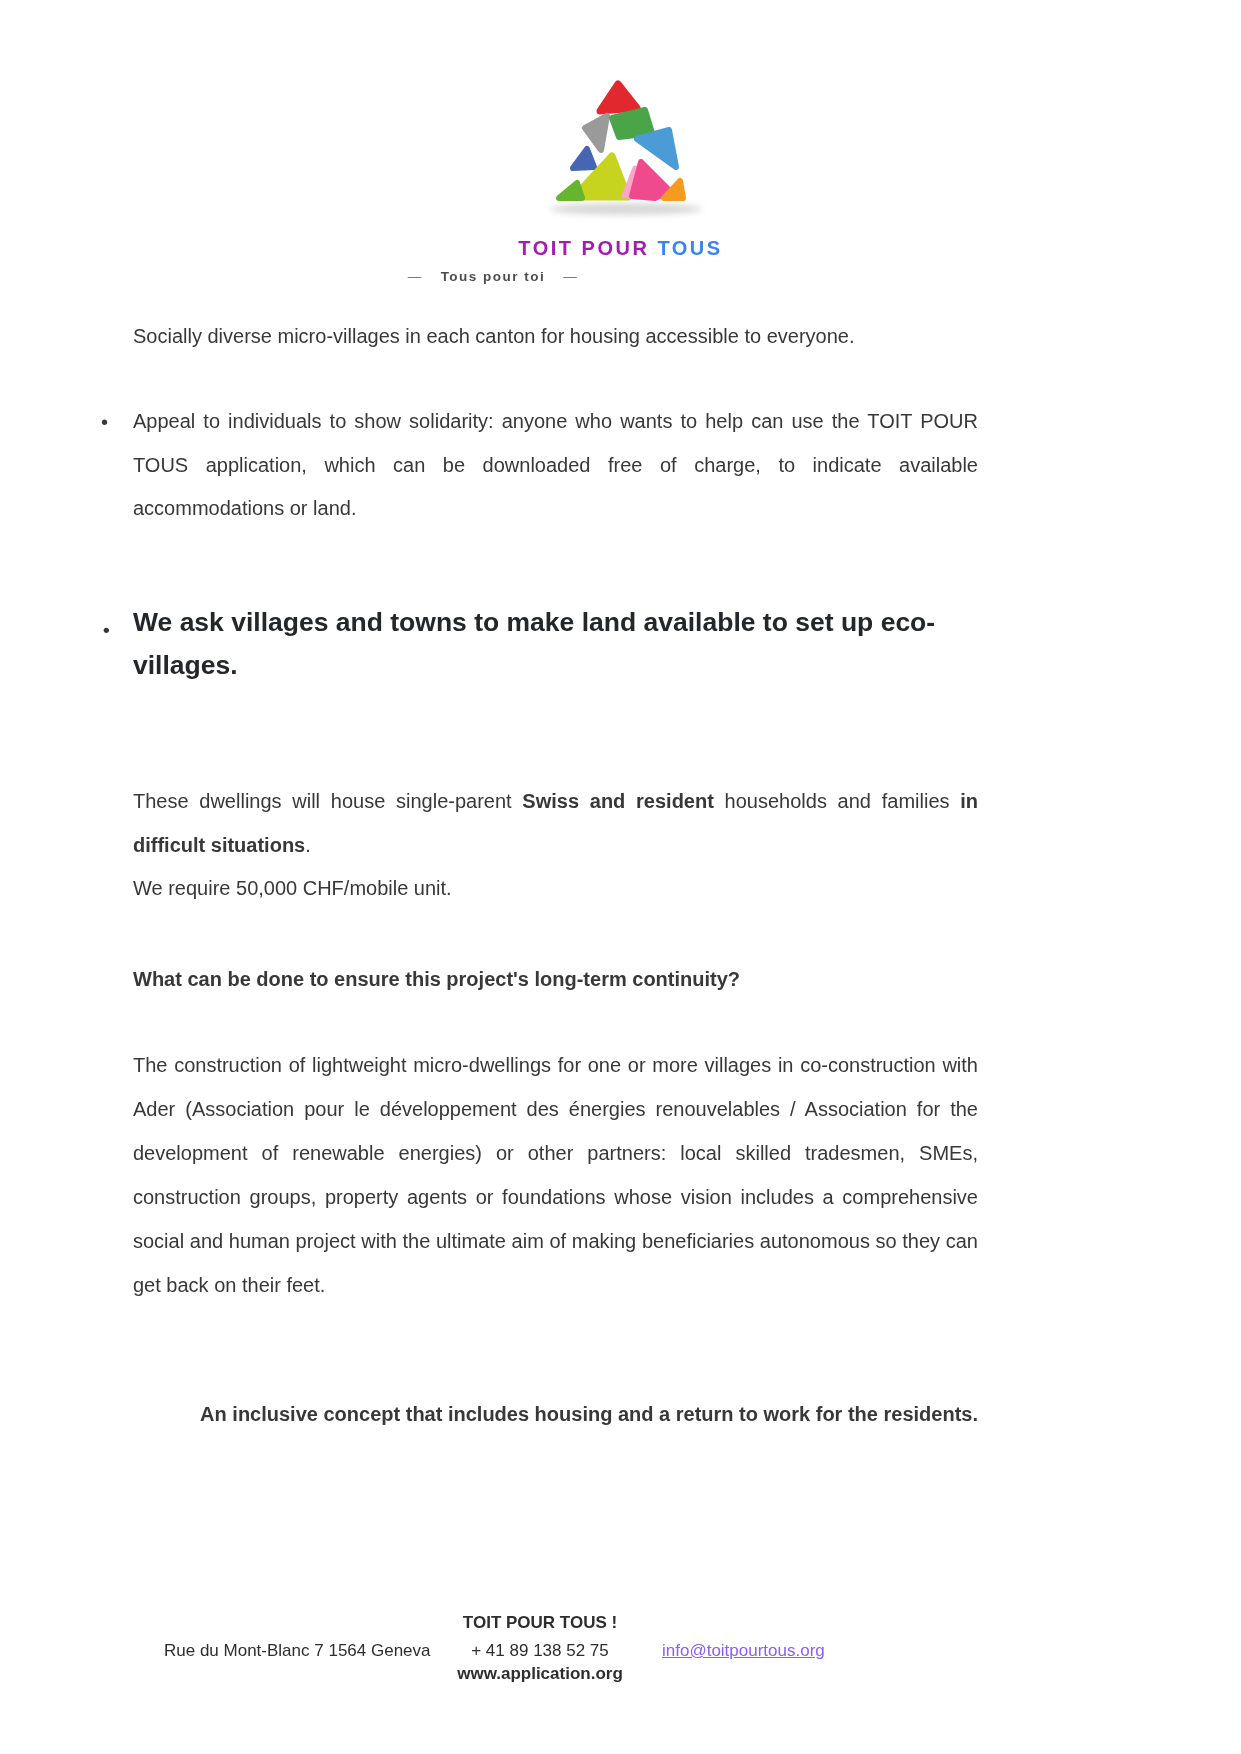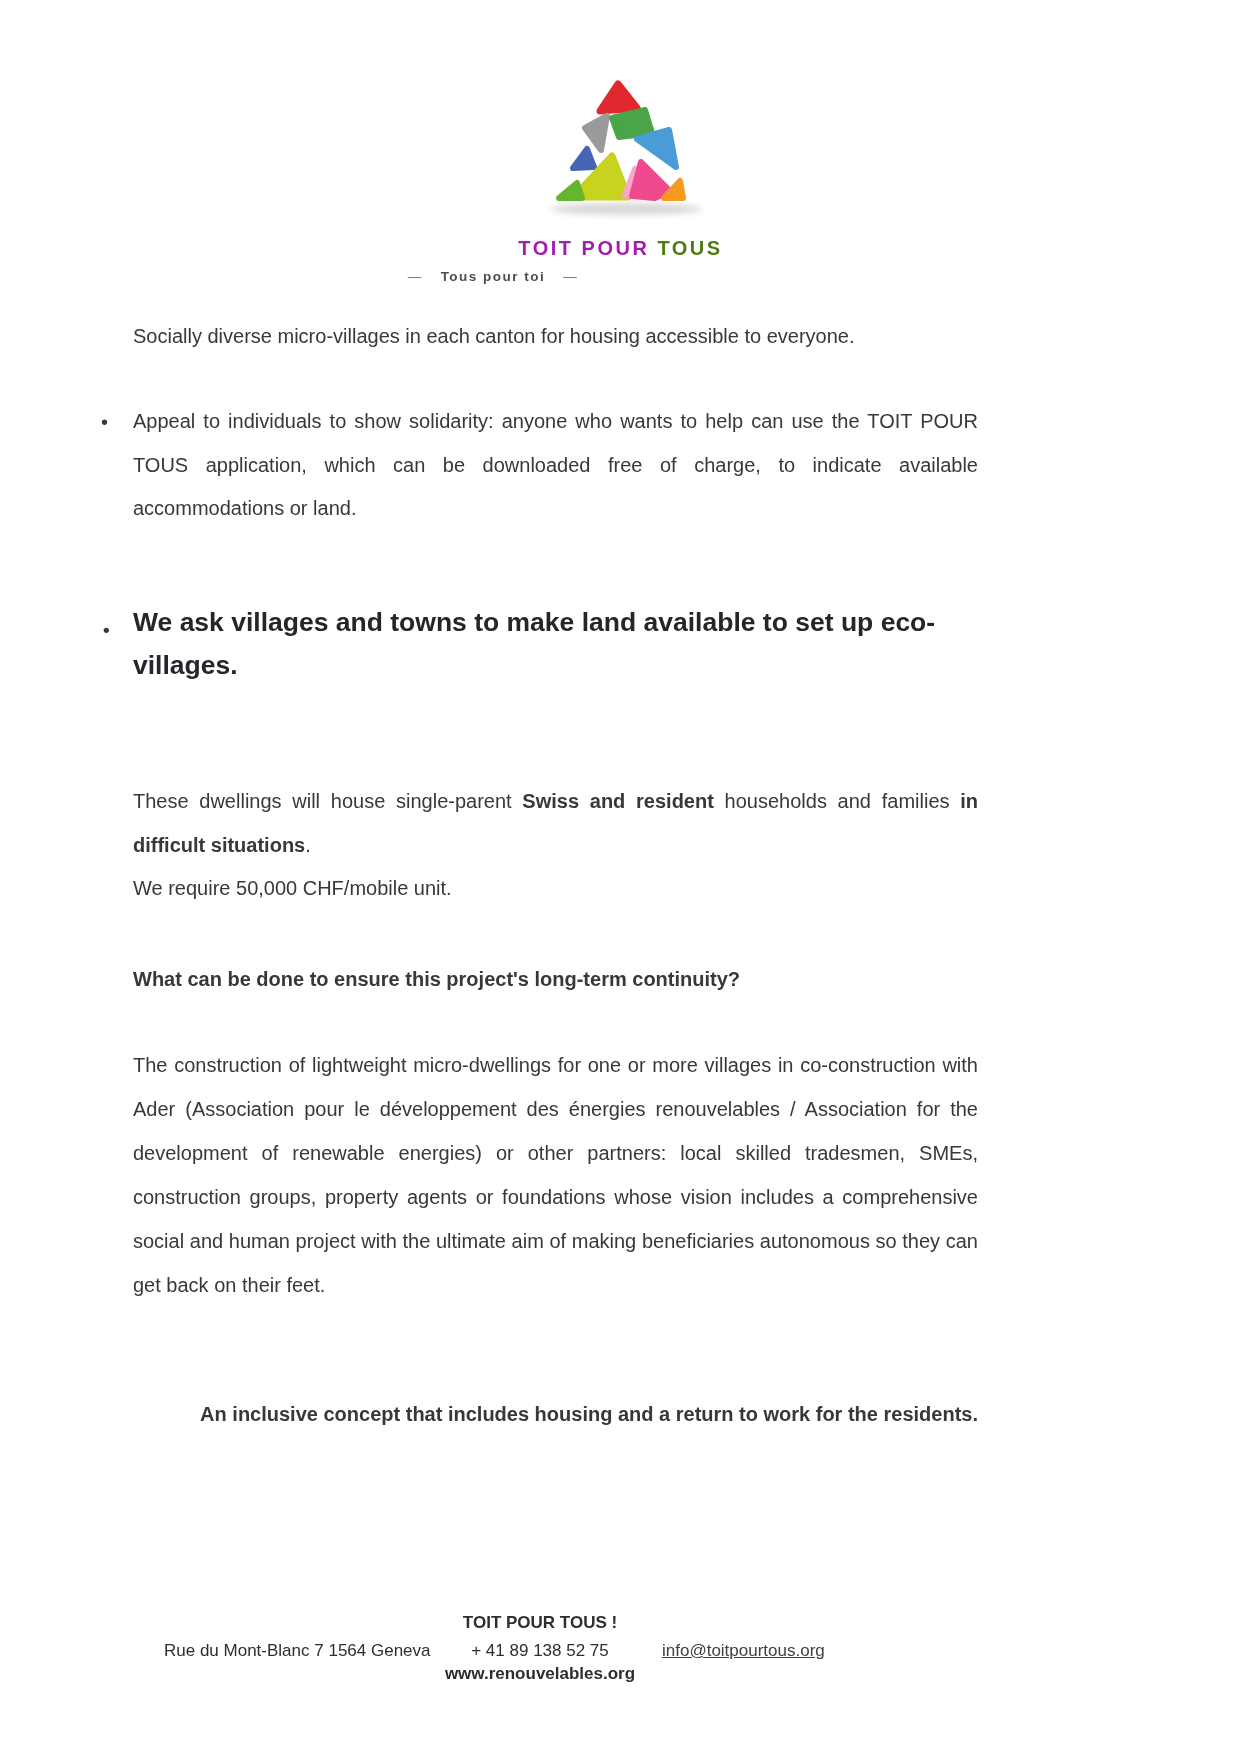--- a/index.html
+++ b/index.html
@@ -67,21 +67,21 @@
     <polygon points="60,40 93,32 100,55 67,59" stroke-width="6" stroke-linejoin="round" fill="#4aa548" style="stroke: rgb(74, 165, 72);"></polygon>
     <polygon points="85,61 117,52 124,89" stroke-width="6" stroke-linejoin="round" fill="#4b9bd7" style="stroke: rgb(75, 155, 215);"></polygon>
     <polygon points="21,90 35,71 42,89" stroke-width="6" stroke-linejoin="round" fill="#4665b2" style="stroke: rgb(70, 101, 178);"></polygon>
     <polygon points="22,119 60,78 76,119" stroke-width="7" stroke-linejoin="round" fill="#c6d31f" style="stroke: rgb(198, 211, 31);"></polygon>
     <polygon points="72,118 83,90 92,118" stroke-width="5" stroke-linejoin="round" fill="#f8a8c6" style="stroke: rgb(248, 168, 198);"></polygon>
     <polygon points="80,118 89,84 118,113 103,120" stroke-width="6" stroke-linejoin="round" fill="#f04a8e" style="stroke: rgb(240, 74, 142);"></polygon>
     <polygon points="112,120 128,103 131,120" stroke-width="6" stroke-linejoin="round" fill="#f49b20" style="stroke: rgb(244, 155, 32);"></polygon>
     <polygon points="7,120 25,105 30,120" stroke-width="6" stroke-linejoin="round" fill="#66b52f" style="stroke: rgb(102, 181, 47);"></polygon>
   </svg>
 
-  <div class="wordmark"><span style="color: #a21caf;">TOIT POUR</span><span> </span><span style="color: #4d7c0f;">TOUS</span></div>
+  <div class="wordmark"><span style="color: #a21caf;">TOIT POUR</span><span> </span><span style="color: #3b82f6;">TOUS</span></div>
 
   <div class="tagline"><span class="dash">—</span><span>Tous pour toi</span><span class="dash">—</span></div>
 
   <div class="block intro">Socially diverse micro-villages in each canton for housing accessible to everyone.</div>
 
   <div class="block para b-appeal">
     <span class="bullet">•</span>
     <span>Appeal to individuals to show solidarity: anyone who wants to help can use the TOIT POUR TOUS application, which can be downloaded free of charge, to indicate available accommodations or land.</span>
   </div>
 
@@ -97,17 +97,17 @@
   <div class="block h-question">What can be done to ensure this project's long-term continuity?</div>
 
   <div class="block para p-construction">The construction of lightweight micro-dwellings for one or more villages in co-construction with Ader (Association pour le développement des énergies renouvelables / Association for the development of renewable energies) or other partners: local skilled tradesmen, SMEs, construction groups, property agents or foundations whose vision includes a comprehensive social and human project with the ultimate aim of making beneficiaries autonomous so they can get back on their feet.</div>
 
   <div class="block h-inclusive">An inclusive concept that includes housing and a return to work for the residents.</div>
 
   <div class="footer">
     <span class="f-org">TOIT POUR TOUS !</span>
     <span class="f-address">Rue du Mont-Blanc 7 1564 Geneva</span>
     <span class="f-phone">+ 41 89 138 52 75</span>
-    <span class="f-web">www.renouvelables.org</span>
-    <a class="f-email" style="color: #404040;">info@toitpourtous.org</a>
+    <span class="f-web">www.application.org</span>
+    <a class="f-email" style="color: #8b5cf6;">info@toitpourtous.org</a>
   </div>
 
 </div>
 
 </body></html>

